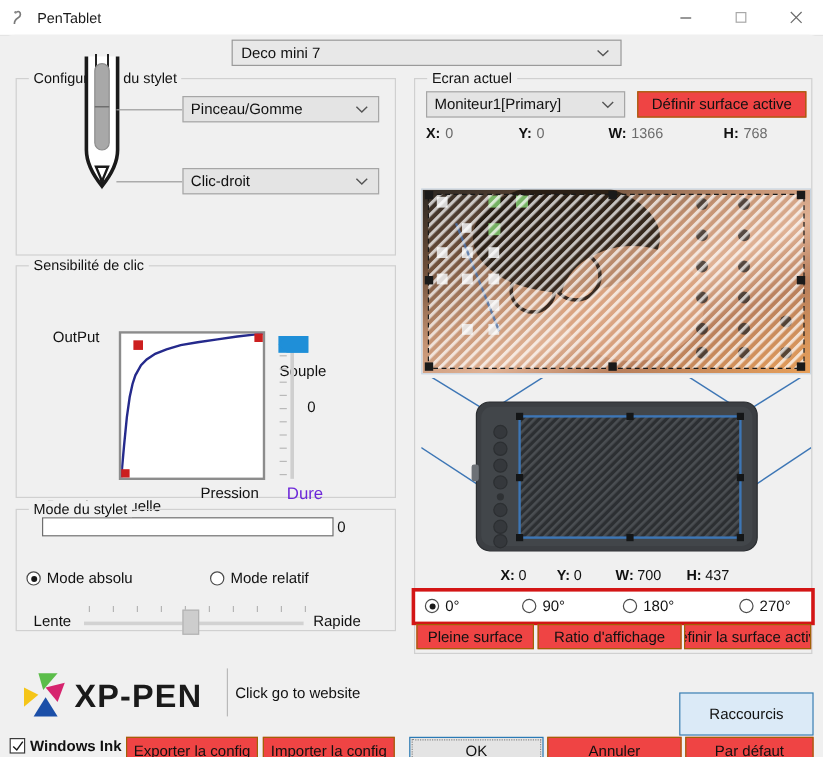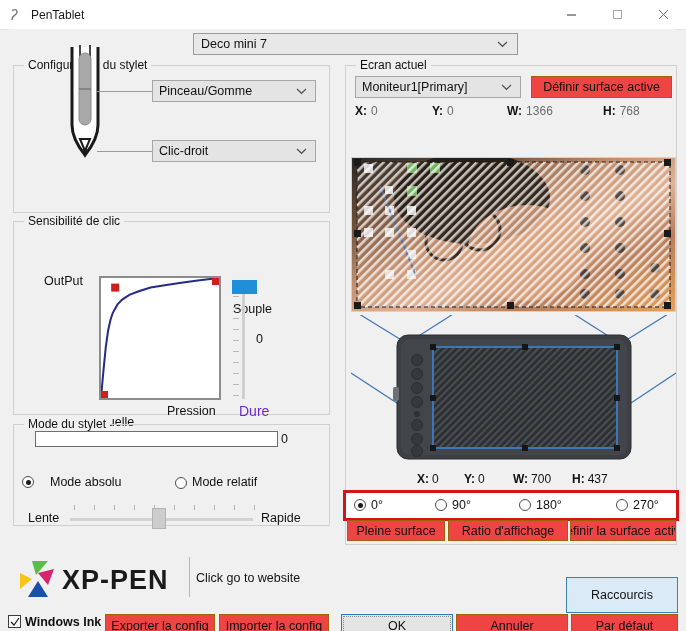--- a/index.html
+++ b/index.html
@@ -89,22 +89,22 @@
   
   .radio{position:absolute;display:flex;align-items:center;font-size:12.5px;color:#111;}
   .radio .dot{
     width:12px;height:12px;border-radius:50%;border:1px solid #4c4c4c;background:#fff;
     margin-right:5px;position:relative;box-sizing:border-box;flex:none;
   }
   .radio.on .dot:after{
     content:"";position:absolute;left:2.5px;top:2.5px;width:5px;height:5px;
     border-radius:50%;background:#1a1a1a;
   }
-  #radio-abs{left:22px;top:446px;gap:11px;}
-  #radio-rel{left:175px;top:446px;align-items:flex-end;}
+  #radio-abs{left:22px;top:446px;}
+  #radio-rel{left:175px;top:446px;}
   .speed-lente{position:absolute;left:28px;top:482px;font-size:12.5px;color:#111;}
   .speed-rapide{position:absolute;left:261px;top:482px;font-size:12.5px;color:#111;}
   .speed-track{position:absolute;left:70px;top:489px;width:183px;height:3px;background:#d2d2d2;}
   .speed-ticks{position:absolute;left:70px;top:476px;width:183px;height:6px;}
   .speed-ticks i{position:absolute;top:0;width:1px;height:5px;background:#b5b5b5;display:block;}
   .speed-thumb{position:absolute;left:152px;top:479px;width:14px;height:21px;background:#cdcdcd;border:1px solid #b3b3b3;box-sizing:border-box;}
   
   #mon-combo{left:355px;top:47px;width:166px;}
   .btn{
     position:absolute;background:#ef4444;border:1px solid #a16207;

